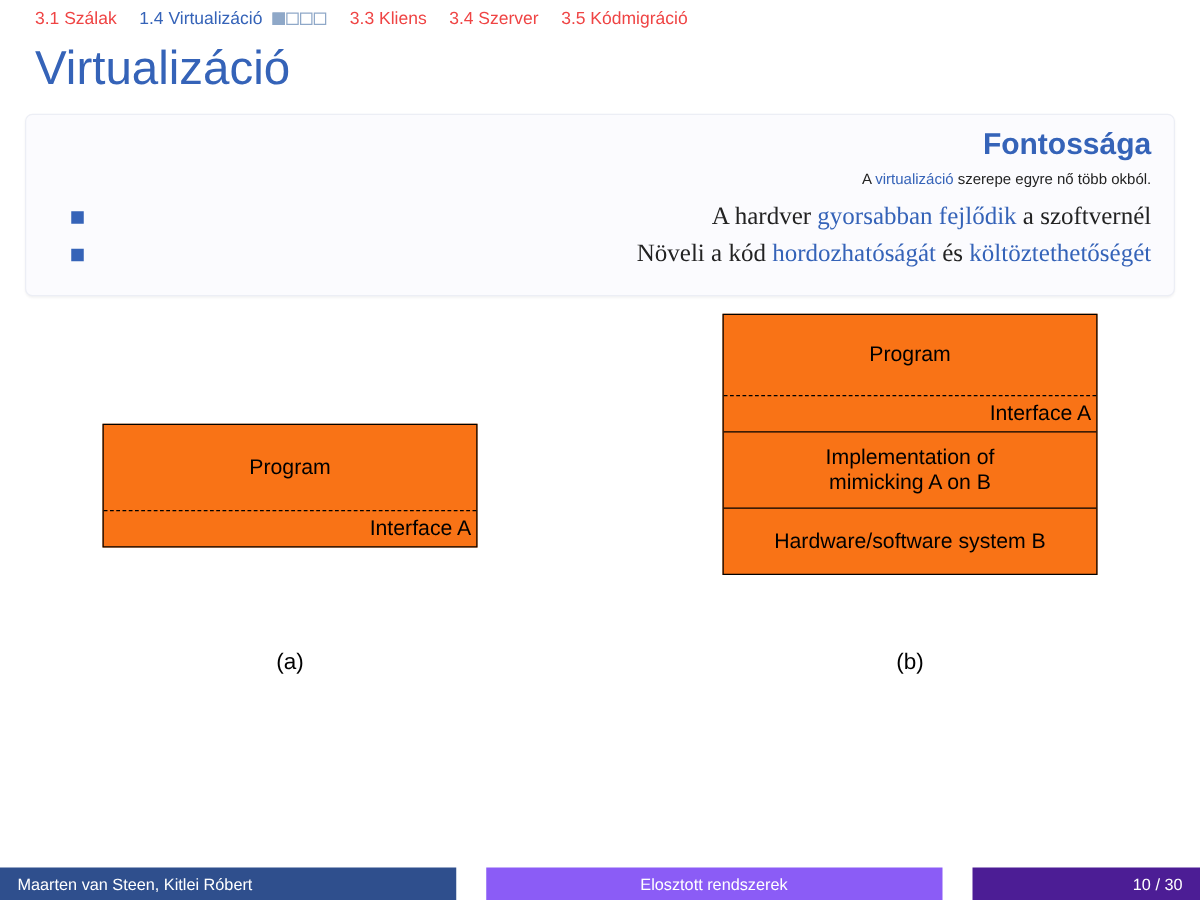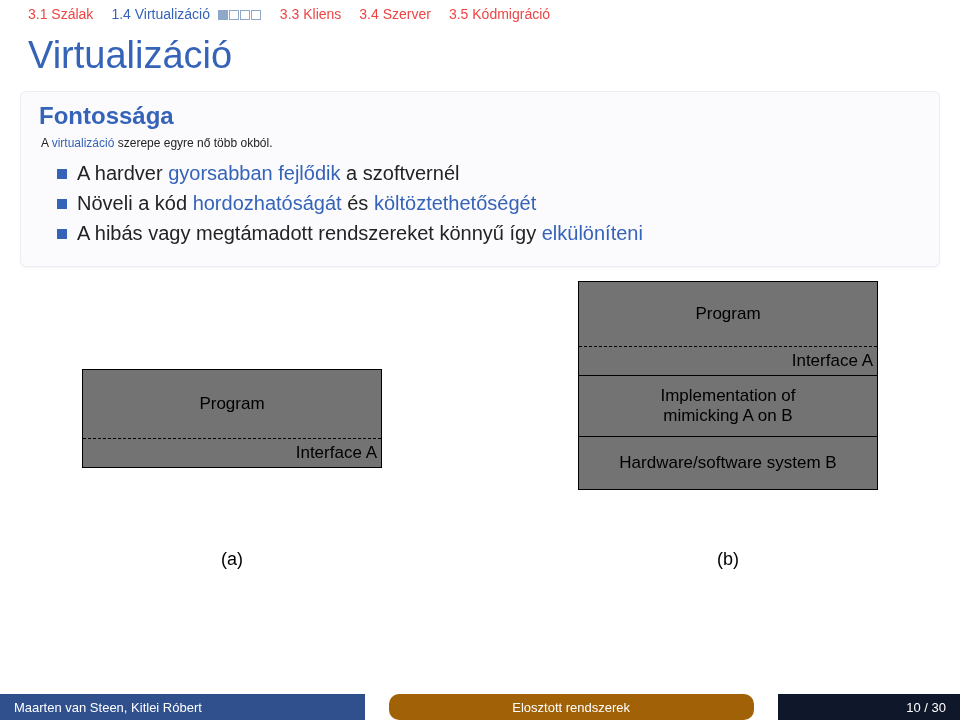--- a/index.html
+++ b/index.html
@@ -39,20 +39,21 @@
     font-weight: 400;
     padding: 8px 28px 14px 28px;
   }
   .block {
     margin: 0 20px 14px 20px;
     background: #fbfbfe;
     border: 1px solid #eceef5;
     border-radius: 6px;
     padding: 10px 18px 16px 18px;
     box-shadow: 0 1px 2px rgba(0,0,0,0.05);
+    text-align: right;
   }
   .block-title {
     color: #3563b8;
     font-size: 24px;
     font-weight: 700;
     margin-bottom: 6px;
   }
   .body-line {
     color: #232323;
     font-size: 12px;
@@ -63,40 +64,41 @@
     list-style: none;
     padding-left: 18px;
     font-size: 20px;
     color: #232323;
   }
   ul.bullets li {
     position: relative;
     padding-left: 20px;
     margin: 3px 0;
     line-height: 1.35;
+    font-family: Liberation Serif, serif;
   }
   ul.bullets li::before {
     content: "";
     position: absolute;
     left: 0; top: 9px;
     width: 10px; height: 10px;
     background: #3563b8;
   }
   ul.bullets li .hl { color: #3563b8; }
 
   .diagram-area {
     position: relative;
     height: 316px;
     margin: 12px 20px 0 20px;
   }
   .stack {
     position: absolute;
     width: 300px;
     border: 1.5px solid #000;
-    background: #737373;
+    background: #f97316;
   }
   .stack .cell {
     text-align: center;
     font-size: 17px;
     padding: 10px 4px;
     color: #000;
   }
   .stack .solid-sep { border-top: 1.5px solid #000; }
   .stack .dashed-sep { border-top: 1.5px dashed #000; text-align: right; }
 
@@ -117,22 +119,22 @@
   .footer {
     position: absolute;
     bottom: 0; left: 0; right: 0;
     height: 26px;
     display: flex;
     font-size: 13px;
     color: #fff;
     gap: 24px;
   }
   .footer .seg1 { background: #2f4f8d; flex: 0 0 38%; display:flex; align-items:center; padding-left: 14px;}
-  .footer .seg2 { background: #a16207; flex: 0 0 38%; display:flex; align-items:center; justify-content:center;border-radius:10px;}
-  .footer .seg3 { background: #0f172a; flex: 1; display:flex; align-items:center; justify-content:flex-end; padding-right:14px;}
+  .footer .seg2 { background: #8b5cf6; flex: 0 0 38%; display:flex; align-items:center; justify-content:center;}
+  .footer .seg3 { background: #4c1d95; flex: 1; display:flex; align-items:center; justify-content:flex-end; padding-right:14px;}
 </style>
 </head>
 <body>
 
 <div class="topnav">
   <span class="item">3.1 Szálak</span>
   <span class="item active">
     <span>1.4 Virtualizáció</span>
     <span class="progress">
       <span class="box filled"></span>
@@ -153,23 +155,20 @@
   <div class="body-line">
     <span>A </span><span class="hl">virtualizáció</span><span> szerepe egyre nő több okból.</span>
   </div>
   <ul class="bullets">
     <li>
       <span>A hardver </span><span class="hl">gyorsabban fejlődik</span><span> a szoftvernél</span>
     </li>
     <li>
       <span>Növeli a kód </span><span class="hl">hordozhatóságát</span><span> és </span><span class="hl">költöztethetőségét</span>
     </li>
-    <li>
-      <span>A hibás vagy megtámadott rendszereket könnyű így </span><span class="hl">elkülöníteni</span>
-    </li>
   </ul>
 </div>
 
 <div class="diagram-area">
   <div class="stack stack-a">
     <div class="cell" style="padding:24px 4px">Program</div>
     <div class="cell dashed-sep" style="padding:4px">Interface A</div>
   </div>
 
   <div class="stack stack-b">

